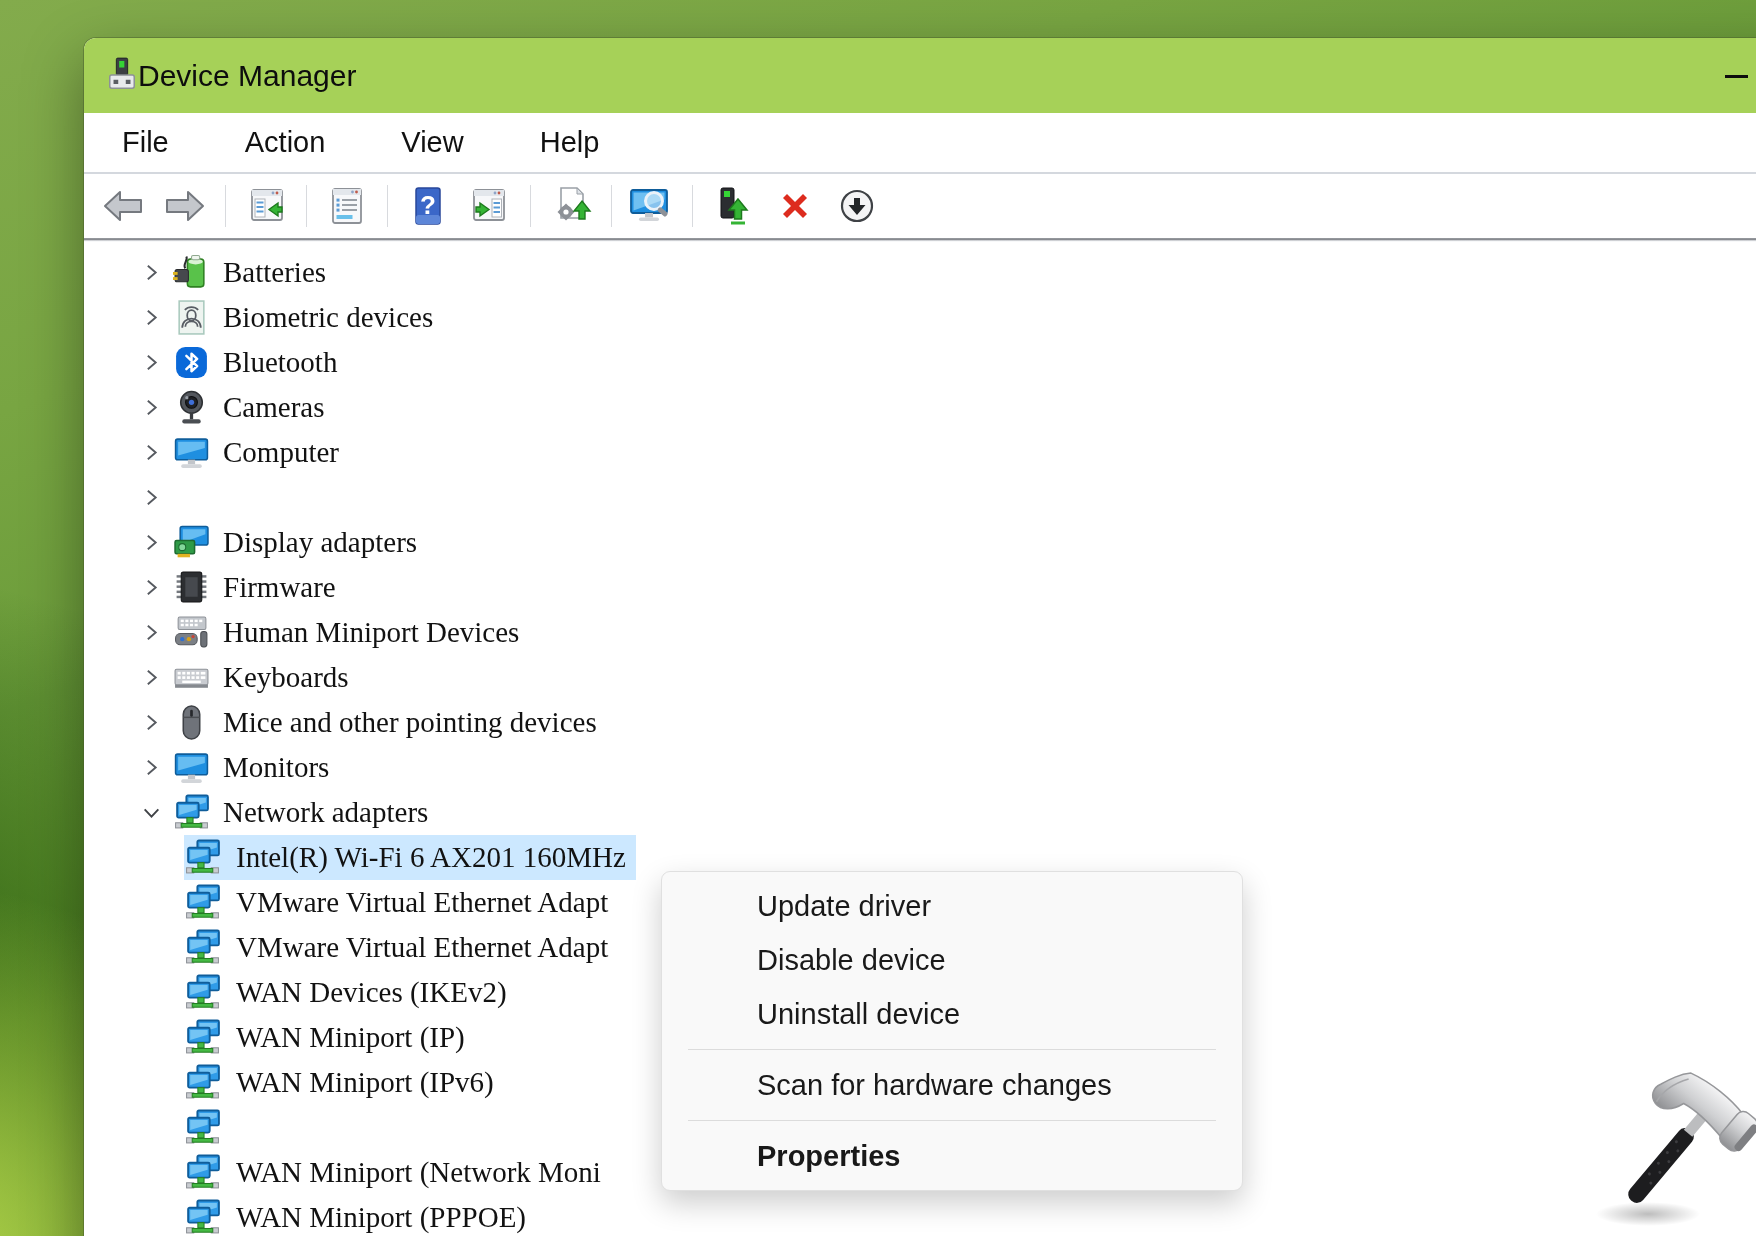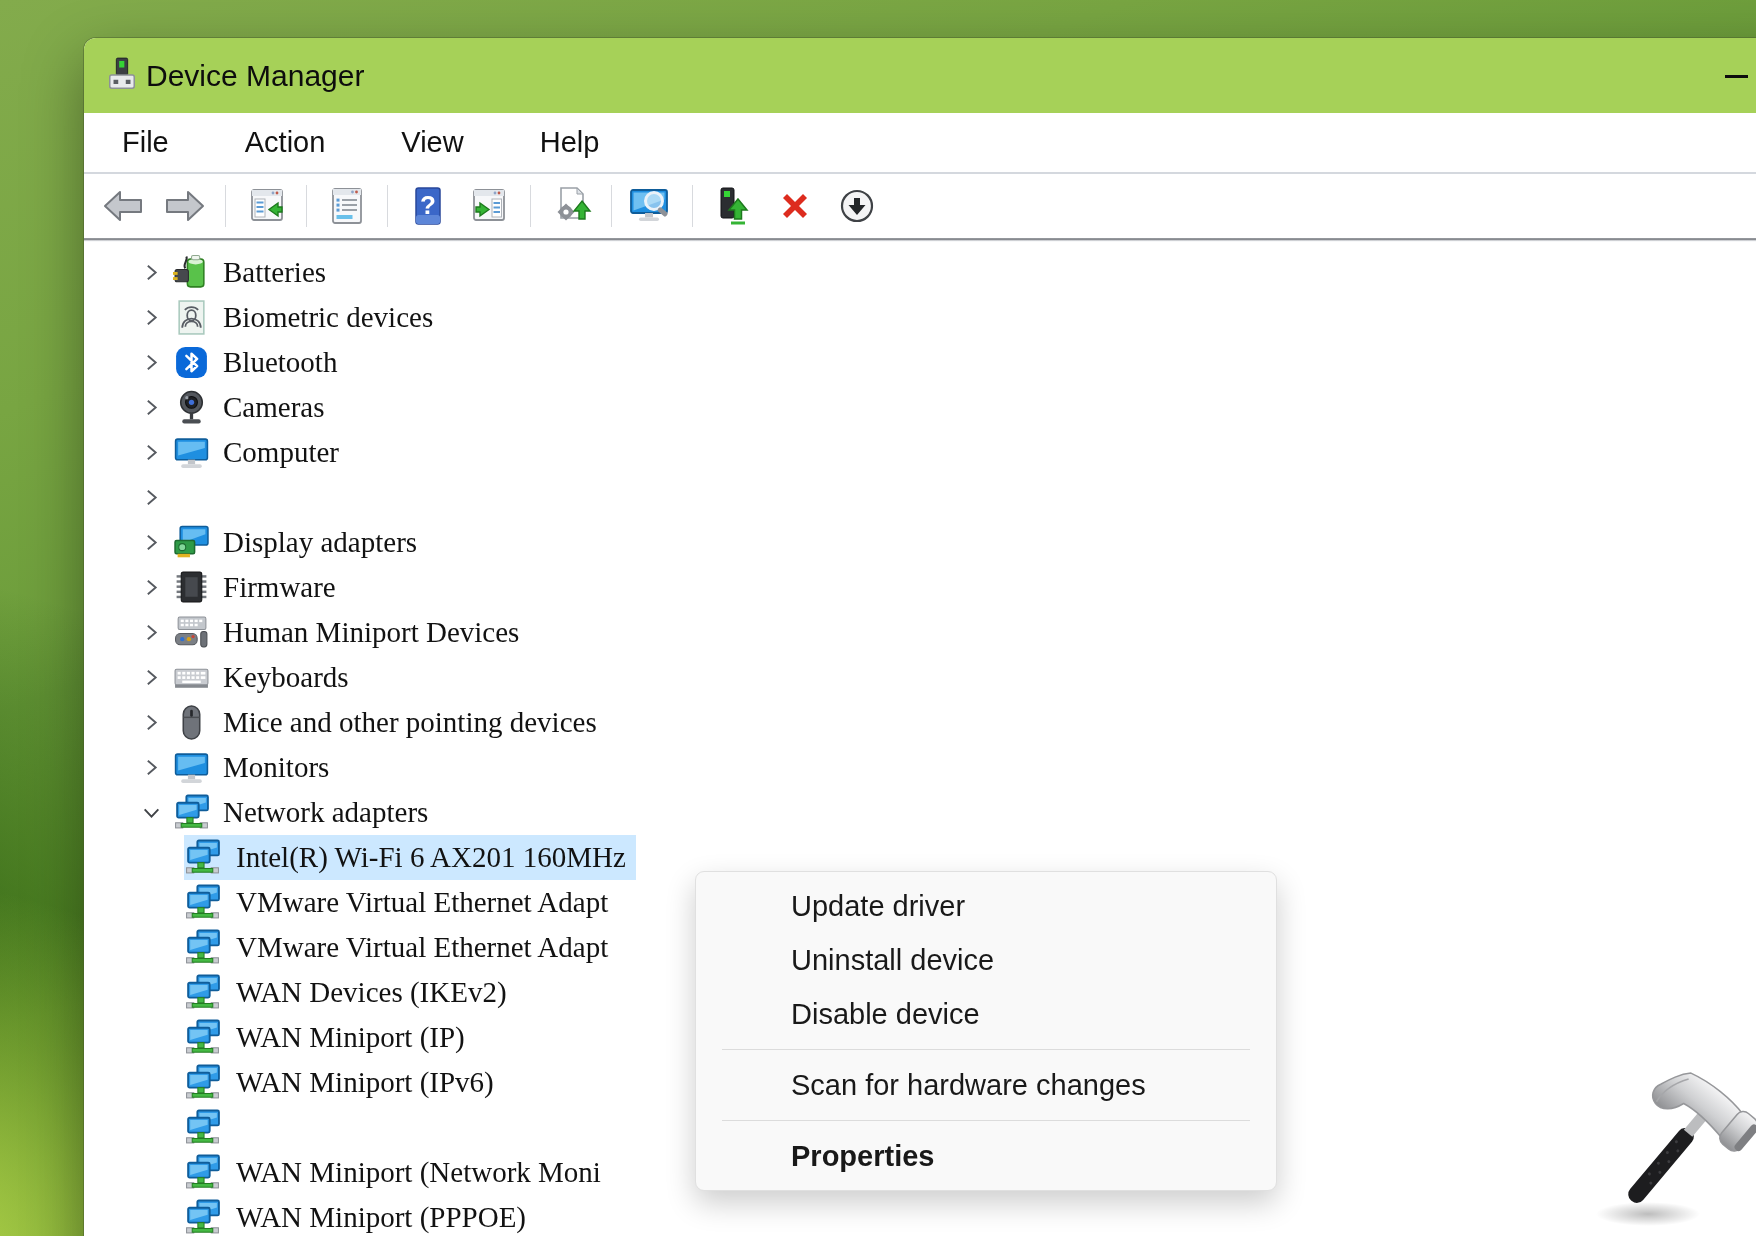--- a/index.html
+++ b/index.html
@@ -8,21 +8,21 @@
     background:
       radial-gradient(950px 720px at -8% 103%, rgba(205,235,85,.95) 0%, rgba(205,235,85,0) 55%),
       radial-gradient(1150px 820px at -12% 84%, rgba(22,72,6,.88) 0%, rgba(22,72,6,0) 58%),
       linear-gradient(160deg,#83ab4c 0%,#78a542 22%,#6b9c3a 38%,#79af37 55%,#4e8824 72%,#3a7a1a 84%,#9cc93a 100%);}
   
   .window{position:absolute;left:84px;top:38px;width:1724px;height:1262px;background:#fff;
     border-radius:12px 12px 0 0;overflow:hidden;
     box-shadow:0 0 0 1px rgba(70,90,45,.45), 0 22px 60px rgba(0,0,0,.38);}
   .titlebar{height:75px;background:#a6d158;display:flex;align-items:center;padding-left:22px;position:relative;}
   .title-icon{display:flex;align-items:center;}
-  .title-text{font-size:30px;margin-left:8px;color:#0d0d0d;}
+  .title-text{font-size:30px;margin-left:0;color:#0d0d0d;}
   .minimize-btn{position:absolute;left:1624px;top:18px;width:56px;height:40px;display:flex;align-items:center;justify-content:center;}
   .minimize-glyph{width:23px;height:3px;background:#0d0d0d;}
   
   .menubar{height:59px;background:#fff;display:flex;align-items:center;border-bottom:2px solid #d4d8de;}
   .menu-item{font-size:29px;padding:0 38px;cursor:default;}
   
   .toolbar{height:64px;background:#fff;display:flex;align-items:center;padding-left:8px;}
   .tb-btn{width:56px;height:54px;display:flex;align-items:center;justify-content:center;background:none;border:0;padding:0;margin:0 3px;}
   .tb-sep{width:1px;height:42px;background:#d8dade;margin:0 9px;}
   .toolbar-rule{height:4px;background:linear-gradient(#9a9da2,#84878c 45%,#eef0f3 70%,#fff);}
@@ -32,21 +32,21 @@
   .chev{width:22px;height:22px;margin-left:56px;display:flex;align-items:center;justify-content:center;flex:none;}
   .row-core{display:flex;align-items:center;height:45px;padding-right:10px;font-family:Liberation Serif, serif;}
   .lvl1 .ticon{margin-left:11px;}
   .lvl2 .row-core{margin-left:100px;}
   .ticon{width:37px;height:37px;flex:none;display:flex;align-items:center;justify-content:center;}
   .ticon svg{width:37px;height:37px;}
   .tlabel{margin-left:13px;color:#121212;}
   .lvl2 .tlabel{margin-left:15px;}
   .tree-row.selected .row-core{background:#cce8ff;}
   
-  .context-menu{position:absolute;left:695px;top:871px;width:580px;background:#f9f9f9;
+  .context-menu{position:absolute;left:661px;top:871px;width:580px;background:#f9f9f9;
     border:1px solid #e0e0e0;border-radius:9px;box-shadow:0 12px 30px rgba(0,0,0,.20);padding:7px 0;}
   .cm-item{height:54px;display:flex;align-items:center;padding-left:95px;font-size:29px;color:#191919;}
   .cm-item.bold{font-weight:bold;}
   .cm-sep{height:1px;background:#dcdcdc;margin:8px 26px;}
   
   .hammer{position:absolute;left:1588px;top:1072px;width:170px;height:160px;pointer-events:none;}
   .icon{display:inline-flex;align-items:center;justify-content:center;}
 </style>
 </head>
 <body>
@@ -642,22 +642,22 @@
               </span>
          <span class="tlabel">WAN Miniport (PPPOE)</span>
        </span>
      </div>
         </div>
     </div>
   </div>
 
   <div class="context-menu" id="context-menu">
       <div class="cm-item">Update driver</div>
+      <div class="cm-item">Disable device</div>
       <div class="cm-item">Uninstall device</div>
-      <div class="cm-item">Disable device</div>
       <div class="cm-sep"></div>
       <div class="cm-item">Scan for hardware changes</div>
       <div class="cm-sep"></div>
       <div class="cm-item bold">Properties</div>
     </div>
 
   <div class="hammer" id="hammer"><svg viewBox="0 0 170 160" width="170" height="160">
         <defs>
           <linearGradient id="hgrad" x1="0" y1="0" x2="0" y2="1">
             <stop offset="0" stop-color="#f4f4f5"></stop>

